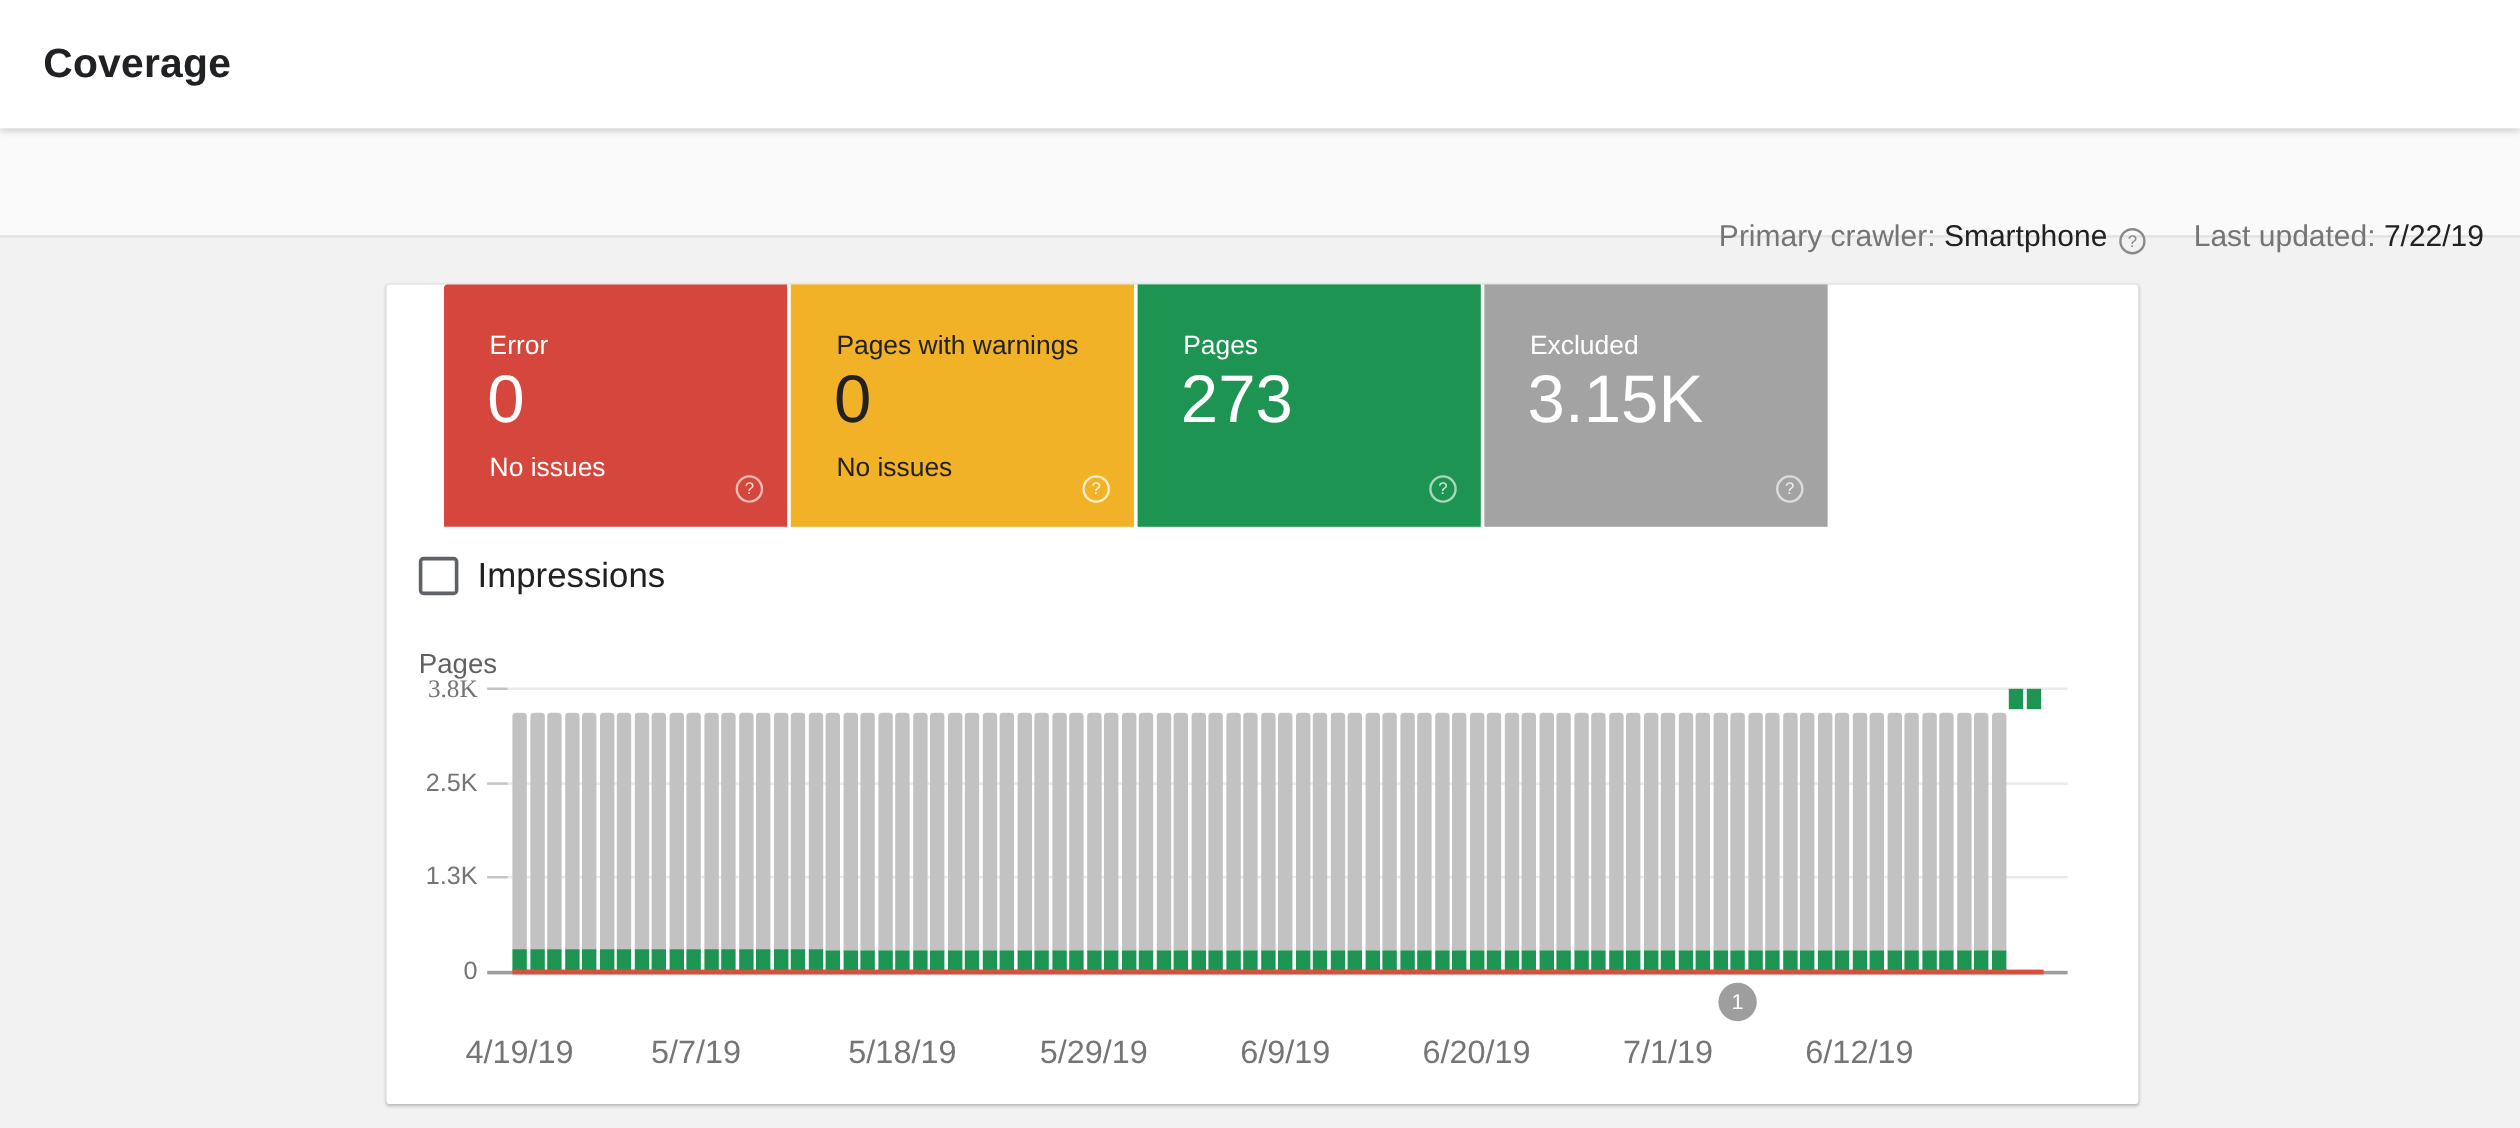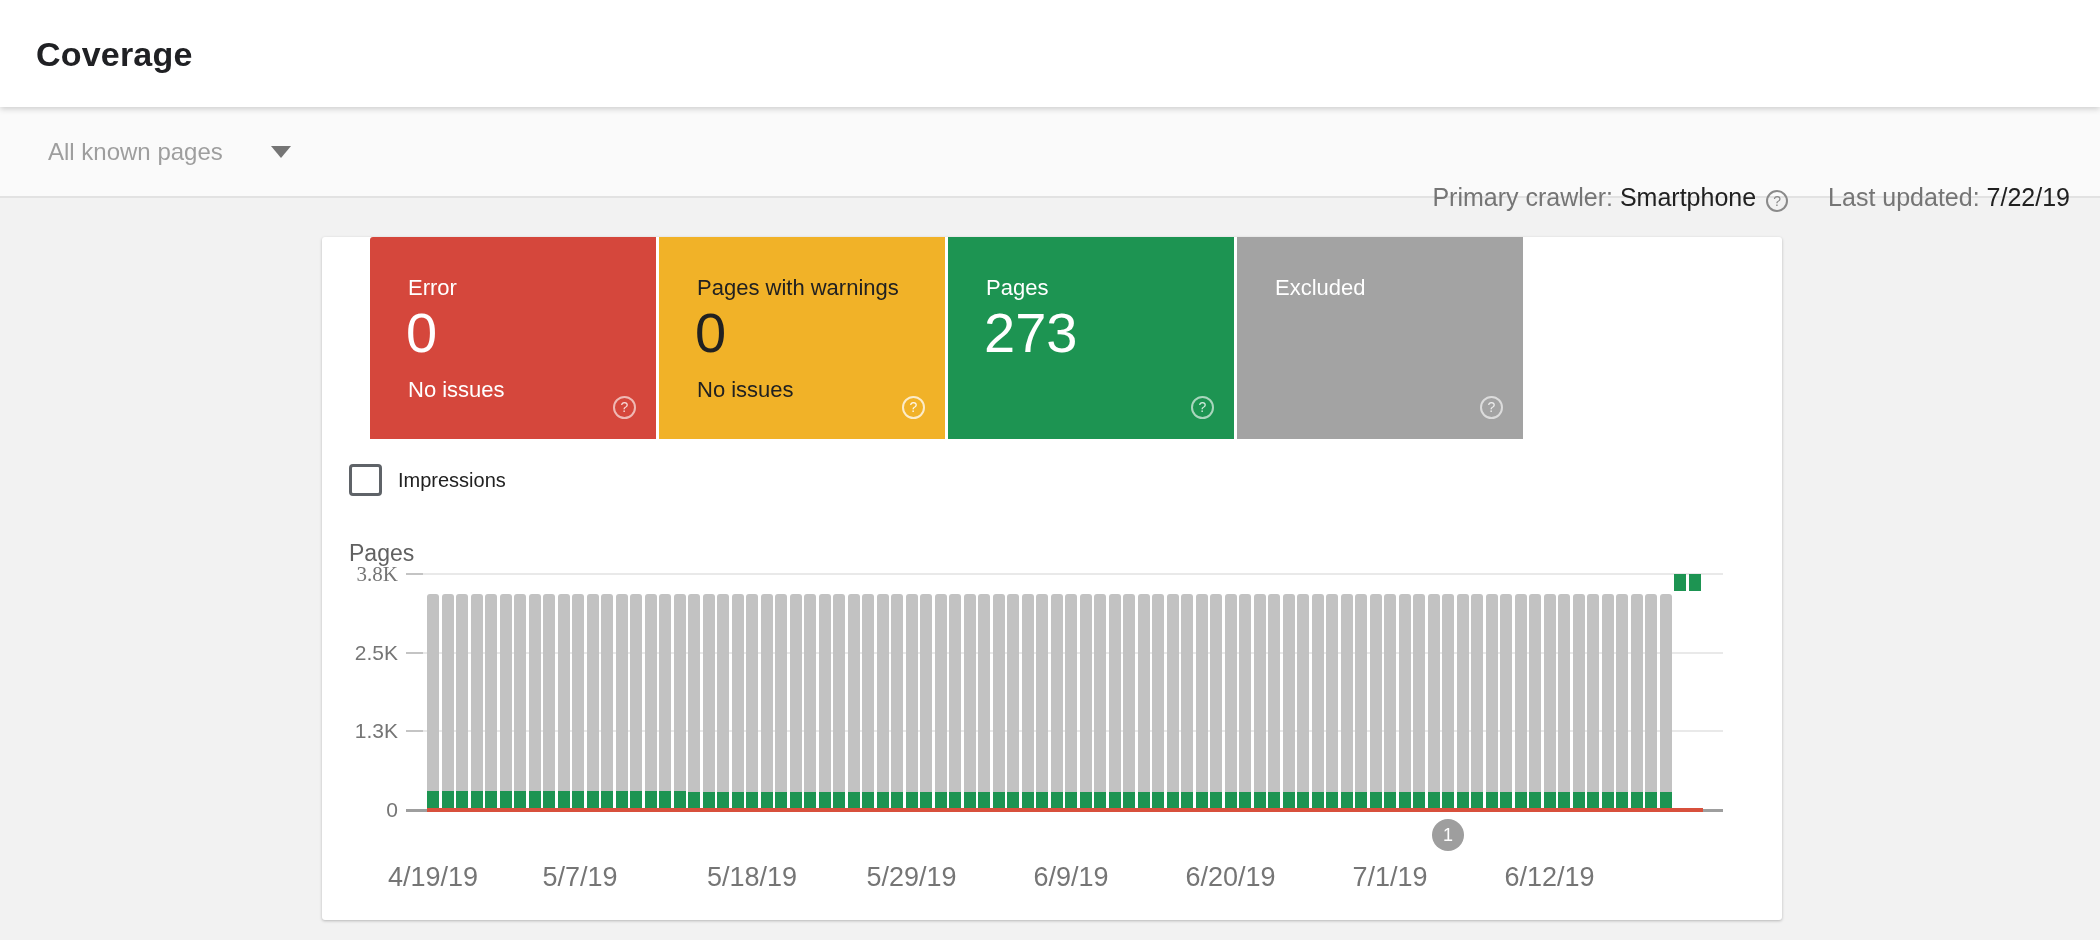--- a/index.html
+++ b/index.html
@@ -64,21 +64,21 @@
     font-size:14px; line-height:19px; text-align:center;
   }
   
   .impressions-row {
     position:absolute; left:27px; top:225px; height:36px;
     display:flex; align-items:center; gap:16px; cursor:pointer;
   }
   .checkbox {
     width:33px; height:32px; border:3px solid #5f6368; border-radius:4px; background:#fff;
   }
-  .impressions-label { font-size:20px; color:#212121; }
+  .impressions-label { font-size:29px; color:#212121; }
   
   .pages-label { position:absolute; left:27px; top:303px; font-size:23px; color:#616161; }
   .chart { position:absolute; left:0; top:337px; width:1460px; height:346px; }
   .gridline { position:absolute; height:2px; background:#e9e9e9; }
   .gridtick { position:absolute; height:2px; background:#c4c4c4; }
   .axis-line { position:absolute; height:3px; background:#9e9e9e; }
   .error-line { position:absolute; height:4px; z-index:3; }
   .ytick-label {
     position:absolute; left:0; width:76px; text-align:right;
     font-size:21px; color:#757575; height:22px; line-height:22px;
@@ -97,24 +97,20 @@
   }
 </style>
 </head>
 <body>
 
 <div class="header">
   <div class="title">Coverage</div>
 </div>
 
 <div class="toolbar">
-  <div class="filter">
-    <span class="filter-label">All known pages</span>
-    <span class="caret"></span>
-  </div>
   <div class="toolbar-right">
     <span class="sp">Primary crawler: </span>
     <span class="dark">Smartphone</span>
     <span class="q-icon">?</span>
     <span class="group-gap"></span>
     <span class="sp">Last updated: </span>
     <span class="dark">7/22/19</span>
   </div>
 </div>
 
@@ -133,20 +129,21 @@
       <div class="box-sub">No issues</div>
       <div class="box-q" style="border-color:rgba(255,255,255,0.75); color:rgba(255,255,255,0.9);">?</div>
     </div>
     <div class="status-box" style="background: rgb(29, 148, 82); color: rgb(255, 255, 255);">
       <div class="box-label">Pages</div>
       <div class="box-value">273</div>
       <div class="box-q">?</div>
     </div>
     <div class="status-box" style="background: rgb(163, 163, 163); color: rgb(255, 255, 255);">
       <div class="box-label">Excluded</div>
+      <div class="box-value">3.15K</div>
       <div class="box-q">?</div>
     </div>
   </div>
 
   <div class="impressions-row">
     <div class="checkbox"></div>
     <div class="impressions-label">Impressions</div>
   </div>
 
   <div class="pages-label">Pages</div>

